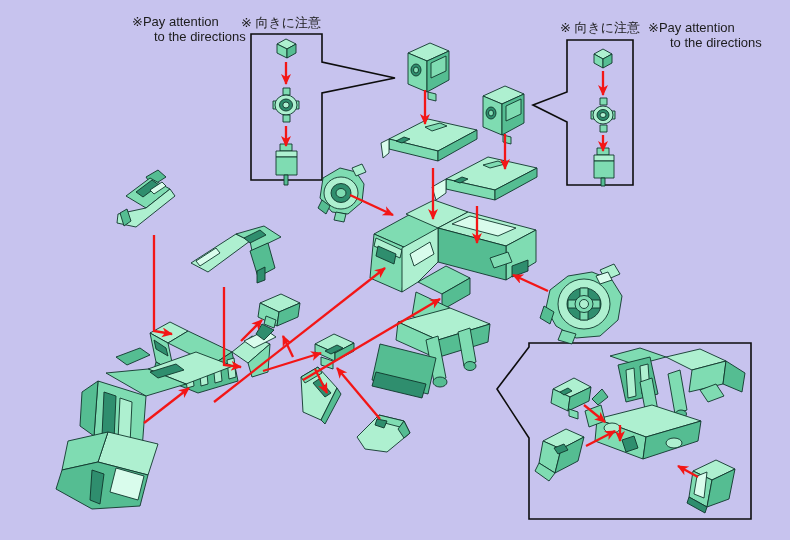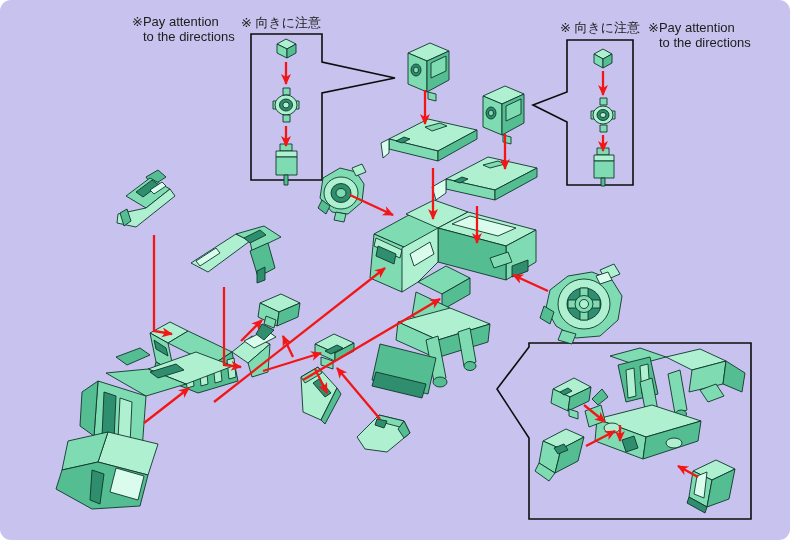--- a/index.html
+++ b/index.html
@@ -1,30 +1,30 @@
 <!DOCTYPE html>
 <html><head>
 <meta charset="utf-8">
 <style>
   html,body{margin:0;padding:0;}
   #page{position:relative;width:790px;height:540px;overflow:hidden;
         font-family:"Liberation Sans","DejaVu Sans",sans-serif;}
   #diagram-svg{position:absolute;left:0;top:0;}
   .caution{position:absolute;font-size:13px;line-height:15px;color:#1c1c1c;
            white-space:nowrap;font-weight:500;}
-  .caution .l2{margin-left:11px;}
+  .caution .l2{margin-left:22px;}
   #label-left-en{left:132px;top:14px;}
   #label-left-jp{left:241px;top:15px;}
   #label-right-jp{left:560px;top:20px;}
   #label-right-en{left:648px;top:20px;}
 </style>
 </head>
 <body>
 
-<div id="page" style="background: rgb(199, 195, 238); border-radius: 11px;">
+<div id="page" style="background: rgb(199, 195, 238);">
   <svg id="diagram-svg" width="790" height="540" viewBox="0 0 790 540">
       <defs>
         <marker id="ah" markerUnits="userSpaceOnUse" markerWidth="14" markerHeight="12" refX="10" refY="5" orient="auto">
           <path d="M0,0 L11,5 L0,10 L3,5 Z" fill="#f31616"></path>
         </marker>
       </defs>
       <path d="M395,78 L322,62 L322,34 L251,34 L251,180 L322,180 L322,93 Z" fill="#c7c3ee" stroke="#0d0d0d" stroke-width="1.6" stroke-linejoin="miter"></path>
       <path d="M533,105 L567,92 L567,40 L633,40 L633,185 L567,185 L567,122 Z" fill="#c7c3ee" stroke="#0d0d0d" stroke-width="1.6" stroke-linejoin="miter"></path>
       <path d="M497,389 L529,347 L529,343 L751,343 L751,519 L529,519 L529,438 Z" fill="#c7c3ee" stroke="#0d0d0d" stroke-width="1.6" stroke-linejoin="miter"></path>
       <g>

